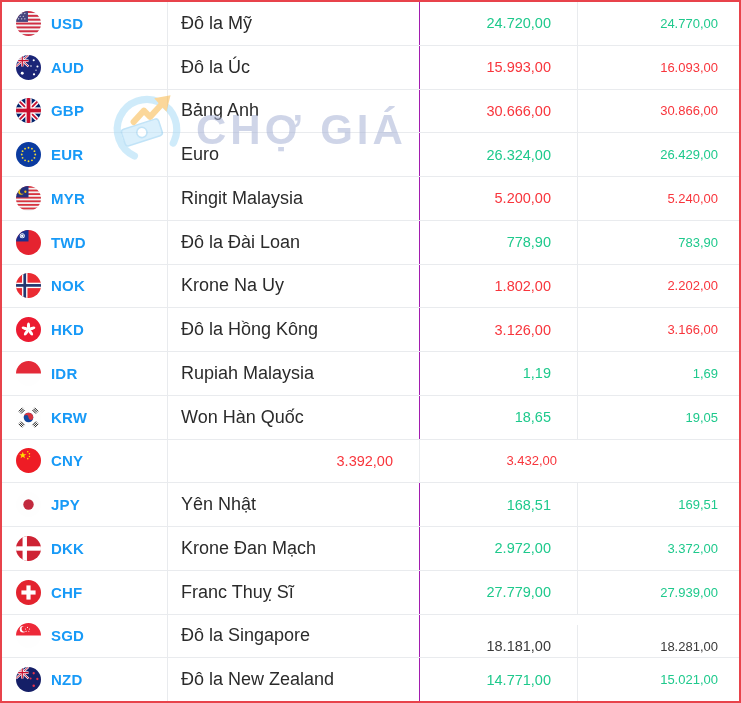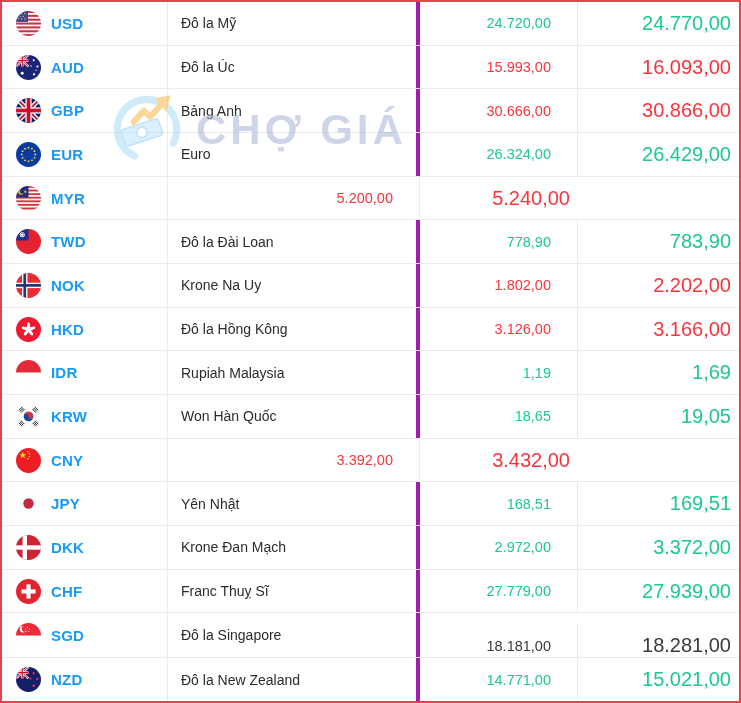--- a/index.html
+++ b/index.html
@@ -10,23 +10,23 @@
   .rate-table{
     position:relative;display:flex;flex-direction:column;width:100%;height:100%;
   }
   .row{
     flex:1;display:grid;grid-template-columns:166px 252px 158px 1fr;
     border-bottom:1px solid #e9ebee;align-items:center;background:transparent;
   }
   .row:last-child{border-bottom:none;}
   .cell{height:100%;display:flex;align-items:center;box-sizing:border-box;}
   .c-code{padding-left:14px;border-right:1px solid #e9ebee;gap:10px;}
-  .c-name{padding-left:13px;border-right:4px solid #a21caf;color:#2b2b2b;font-size:14px;}
+  .c-name{padding-left:13px;border-right:1px solid #a21caf;color:#2b2b2b;font-size:18px;}
   .c-buy{border-right:1px solid #e9ebee;justify-content:flex-end;padding-right:26px;font-size:14.5px;}
-  .c-sell{justify-content:flex-end;padding-right:8px;font-size:20px;}
+  .c-sell{justify-content:flex-end;padding-right:21px;font-size:13px;}
   .code{color:#189af7;font-weight:bold;font-size:15px;text-decoration:none;cursor:pointer;letter-spacing:.2px;}
   .flag{width:25px;height:25px;border-radius:50%;overflow:hidden;display:inline-flex;flex:0 0 25px;}
   .flag svg{width:100%;height:100%;display:block;}
   .val-up{color:#1ec98c;}
   .val-down{color:#f8353c;}
   .val-neutral{color:#3a3a3a;margin-top:21px;}
   .watermark{
     position:absolute;left:104px;top:82px;display:flex;align-items:center;gap:8px;
     opacity:.55;pointer-events:none;z-index:6;
   }
@@ -167,20 +167,21 @@
                 <rect y="20.7" width="24" height="1.75"></rect>
               </g>
               <rect width="12" height="11" fill="#25307c"></rect>
               <circle cx="5" cy="5.5" r="2.9" fill="#f2c20c"></circle>
               <circle cx="6.3" cy="5" r="2.5" fill="#25307c"></circle>
               <circle cx="9" cy="5.5" r="1.1" fill="#f2c20c"></circle>
             </svg>
           </span>
           <a class="code">MYR</a>
         </div>
+        <div class="cell c-name">Ringit Malaysia</div>
         <div class="cell c-buy val-down">5.200,00</div>
         <div class="cell c-sell val-down">5.240,00</div>
       </div>
       <div class="row">
         <div class="cell c-code">
           <span class="flag">
             <svg viewBox="0 0 24 24">
               <rect width="24" height="24" fill="#e52330"></rect>
               <rect width="12" height="11" fill="#1a2f8f"></rect>
               <circle cx="6" cy="5.5" r="2.4" fill="#fff"></circle>

